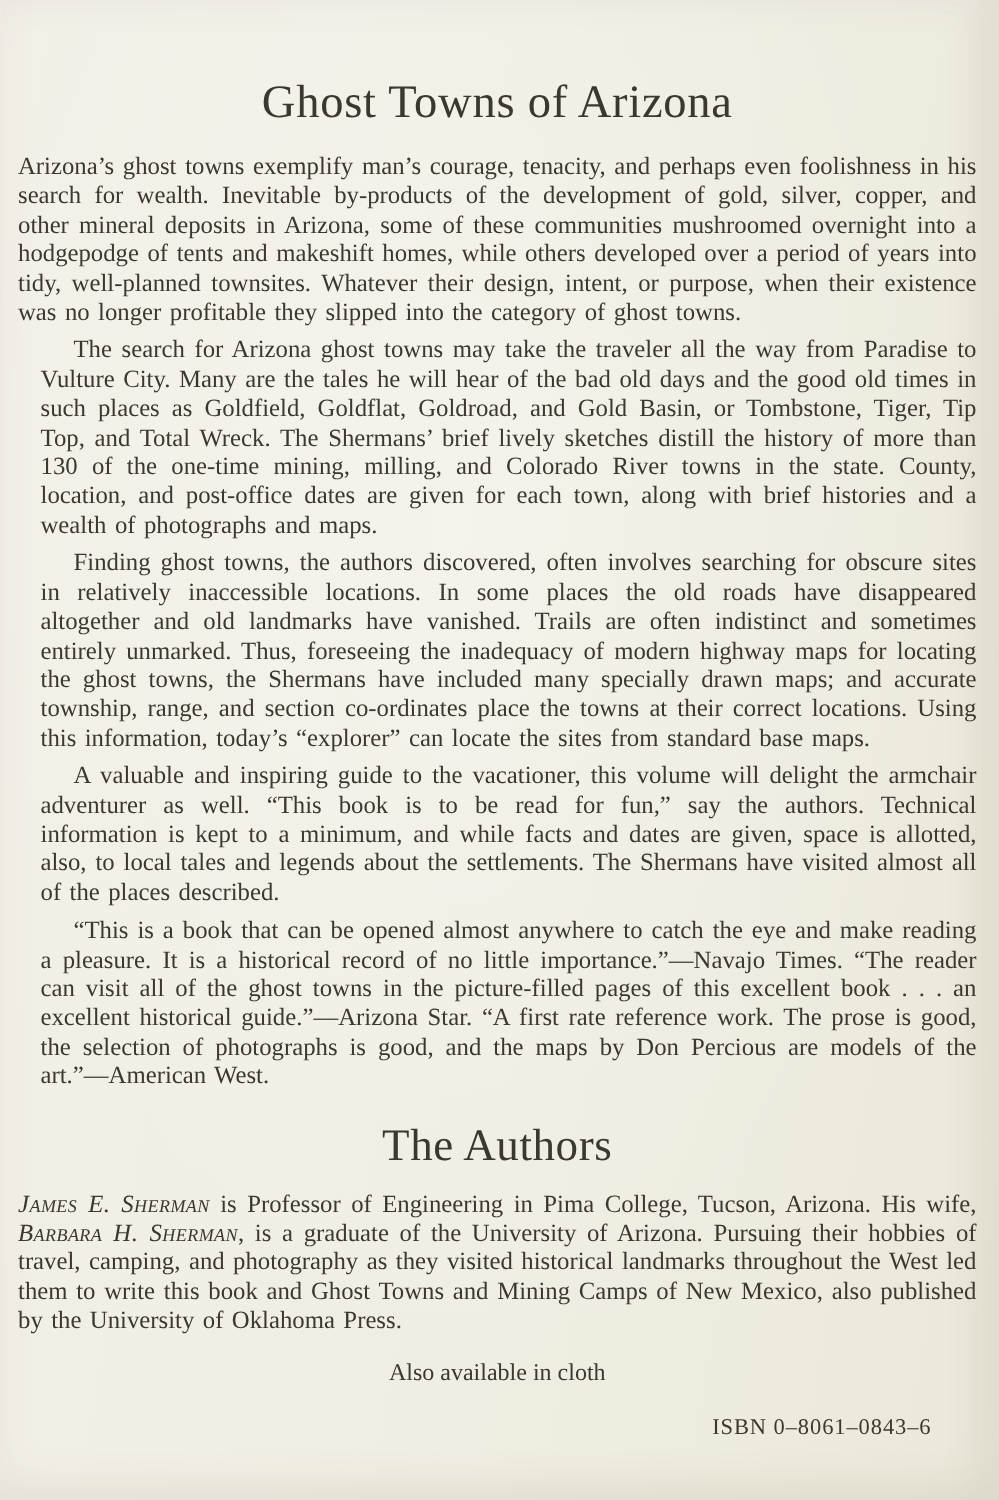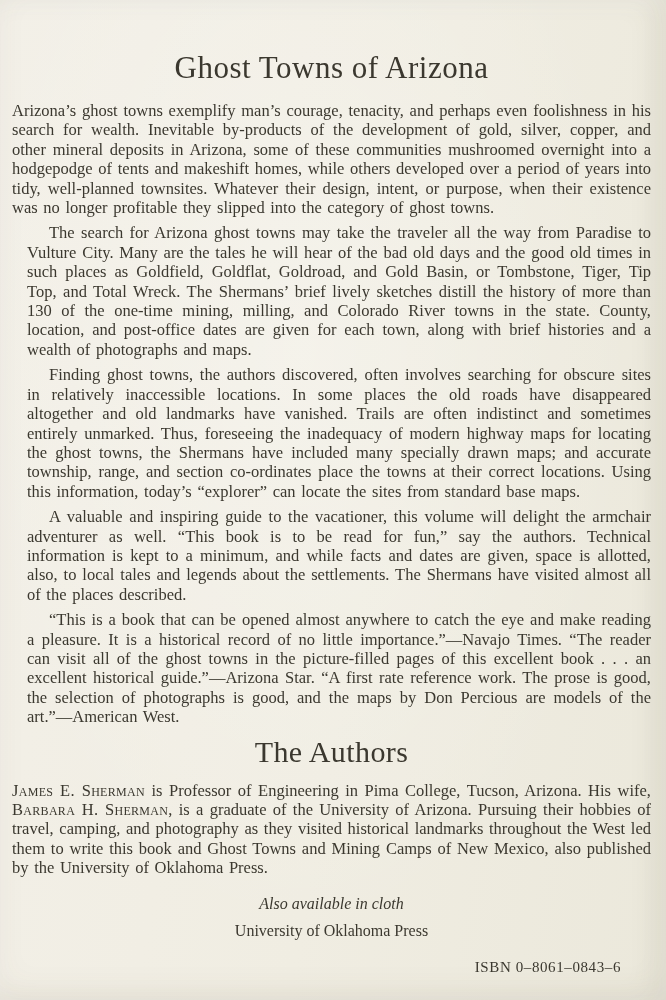--- a/index.html
+++ b/index.html
@@ -28,32 +28,32 @@
   }
   p.body-para {
     font-size: 16.5px;
     line-height: 19.4px;
     text-align: justify;
     word-spacing: 1.5px;
     margin-bottom: 6px;
   }
   p.indent { text-indent: 22px; margin-left: 15px; }
   .i { }
-  .sc { font-variant: small-caps; letter-spacing: 0.3px; }
+  .sc { font-variant: small-caps; letter-spacing: 0.3px; font-style: italic; }
   h2.authors-heading {
     text-align: center;
     font-weight: normal;
     font-size: 30px;
     letter-spacing: 0.4px;
-    margin-top: 8px;
+    margin-top: 20px;
     margin-bottom: 12px;
   }
   .colophon { margin-top: 16px; text-align: center; }
   .colophon .line { font-size: 16px; line-height: 20px; margin-bottom: 7px; }
-  .colophon .italic { font-style: italic; }
+  .colophon .italic { }
   .isbn-line {
     margin-top: 18px;
     text-align: right;
     padding-right: 30px;
     font-size: 15px;
     letter-spacing: 0.6px;
   }
 </style>
 </head>
 <body>
@@ -67,18 +67,17 @@
   <p class="body-para indent"><span>Finding ghost towns, the authors discovered, often involves searching for obscure sites in relatively inaccessible locations. In some places the old roads have disappeared altogether and old landmarks have vanished. Trails are often indistinct and sometimes entirely unmarked. Thus, foreseeing the inadequacy of modern highway maps for locating the ghost towns, the Shermans have included many specially drawn maps; and accurate township, range, and section co-ordinates place the towns at their correct locations. Using this information, today’s “explorer” can locate the sites from standard base maps.</span></p>
   <p class="body-para indent"><span>A valuable and inspiring guide to the vacationer, this volume will delight the armchair adventurer as well. “This book is to be read for fun,” say the authors. Technical information is kept to a minimum, and while facts and dates are given, space is allotted, also, to local tales and legends about the settlements. The Shermans have visited almost all of the places described.</span></p>
   <p class="body-para indent"><span>“This is a book that can be opened almost anywhere to catch the eye and make reading a pleasure. It is a historical record of no little importance.”—</span><span class="i">Navajo Times</span><span>. “The reader can visit all of the ghost towns in the picture-filled pages of this excellent book . . . an excellent historical guide.”—</span><span class="i">Arizona Star</span><span>. “A first rate reference work. The prose is good, the selection of photographs is good, and the maps by Don Percious are models of the art.”—</span><span class="i">American West</span><span>.</span></p>
 
   <h2 class="authors-heading">The Authors</h2>
 
   <p class="body-para"><span class="sc">James E. Sherman</span><span> is Professor of Engineering in Pima College, Tucson, Arizona. His wife, </span><span class="sc">Barbara H. Sherman</span><span>, is a graduate of the University of Arizona. Pursuing their hobbies of travel, camping, and photography as they visited historical landmarks throughout the West led them to write this book and </span><span class="i">Ghost Towns and Mining Camps of New Mexico</span><span>, also published by the University of Oklahoma Press.</span></p>
 
   <div class="colophon">
     <div class="line italic">Also available in cloth</div>
-    <div class="line">University of Oklahoma Press</div>
   </div>
 
   <div class="isbn-line">ISBN 0–8061–0843–6</div>
 
 </div>
 
 </body></html>

